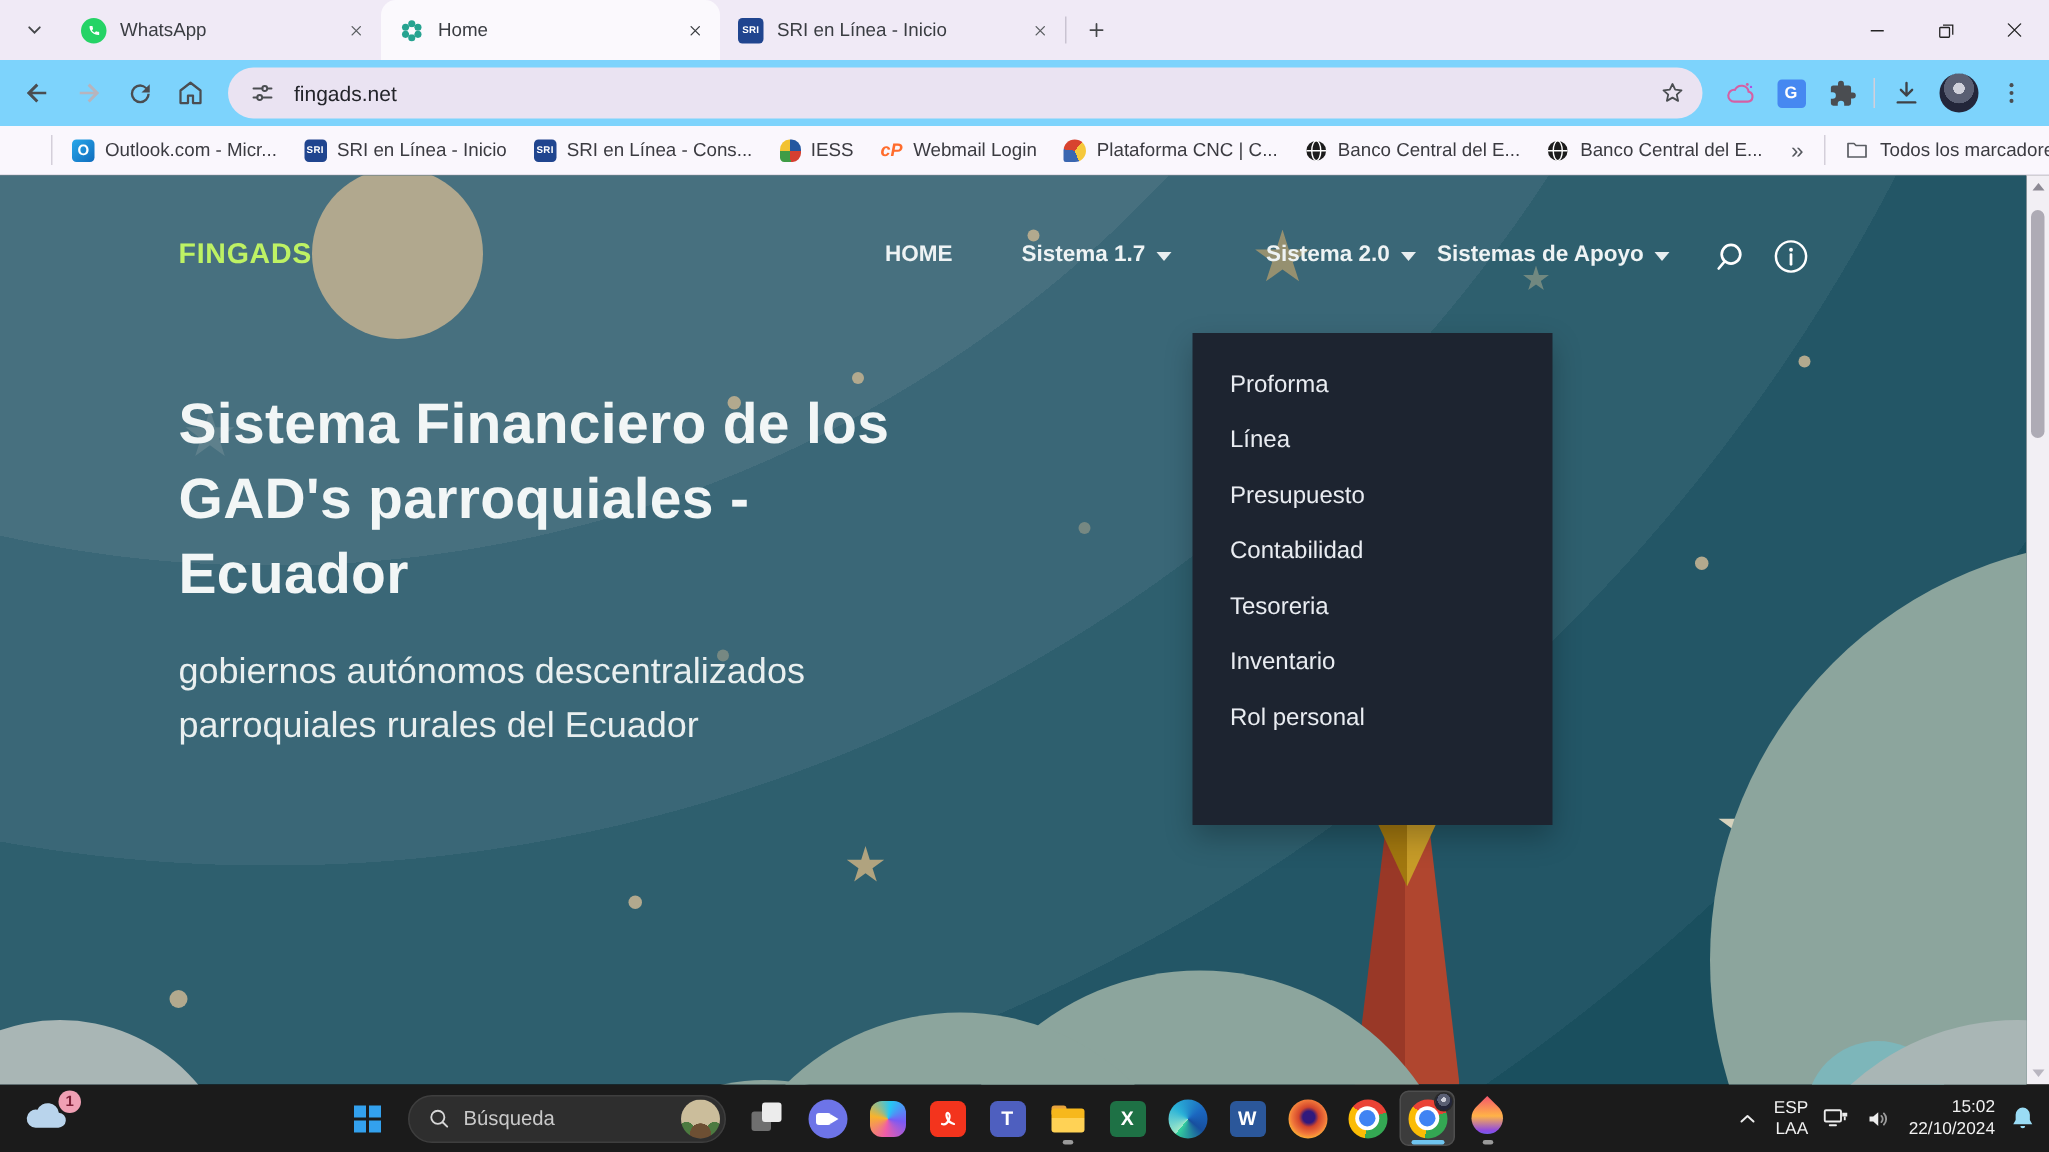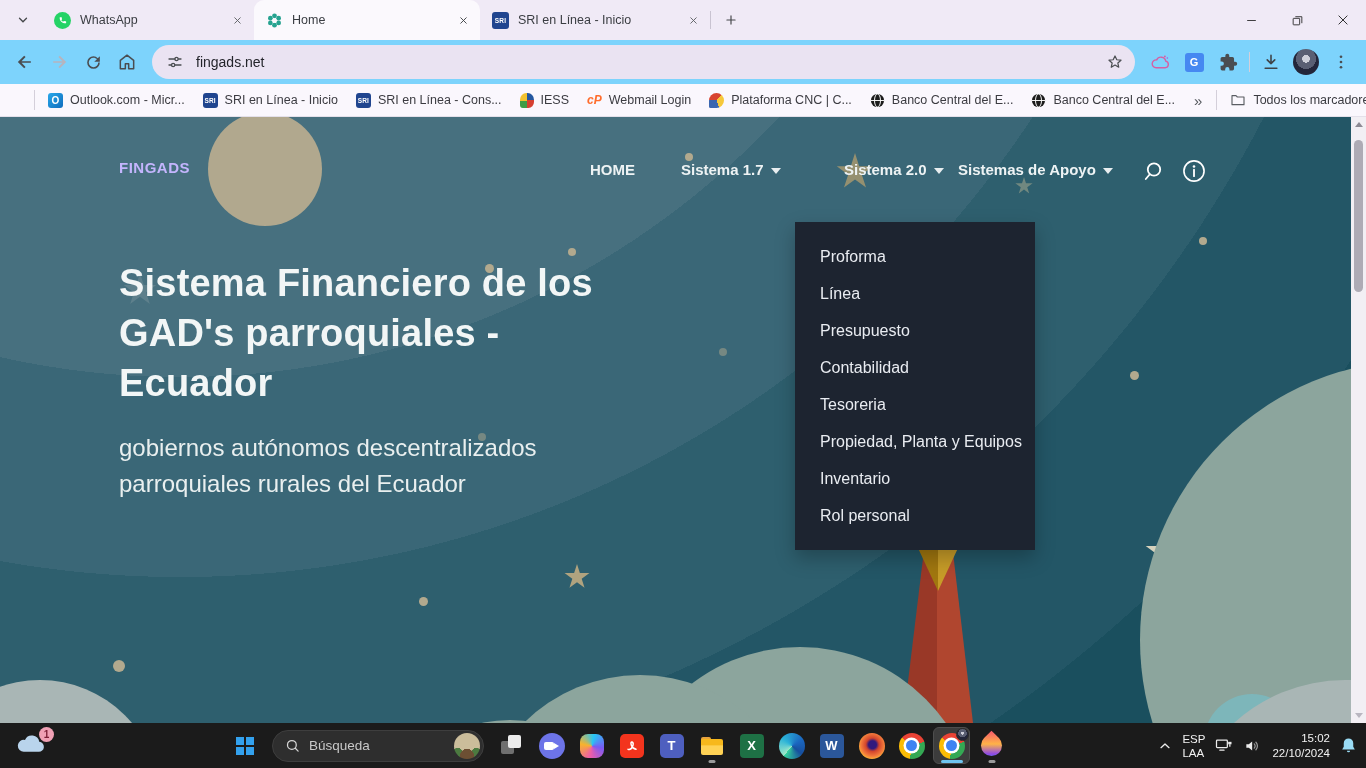--- a/index.html
+++ b/index.html
@@ -50,21 +50,21 @@
   .star{position:absolute;clip-path:polygon(50% 0%,61% 35%,98% 35%,68% 57%,79% 91%,50% 70%,21% 91%,32% 57%,2% 35%,39% 35%)}
   .dot{position:absolute;border-radius:50%;background:#b2a98e}
   .cloud{position:absolute;border-radius:50%}
   .c-sage{background:#8ca59d}
   .c-grey{background:#a9b6b5}
   .c-teal{background:#7db6ba}
   .trail{position:absolute;left:903px;top:433px;width:70px;height:173px;clip-path:polygon(30% 0,71% 0,100% 100%,0 100%);background:linear-gradient(90deg,#993827 48%,#b0462f 48%)}
   .flame{position:absolute;left:918px;top:431px;width:40px;height:43px;clip-path:polygon(0 0,100% 0,50% 100%);background:linear-gradient(90deg,#a1770f 50%,#c79c28 50%)}
 
   .siteheader{position:absolute;left:0;top:0;width:100%;height:95px;z-index:20}
-  .sitelogo{position:absolute;left:119px;top:42px;font-size:15px;font-weight:bold;color:#c4b5fd;letter-spacing:.5px}
+  .sitelogo{position:absolute;left:119px;top:42px;font-size:19px;font-weight:bold;color:#bef264;letter-spacing:.5px}
   .navitem{position:absolute;top:44px;display:flex;align-items:center;gap:7px;color:#eef3f4;font-size:15px;font-weight:bold}
   .navitem .caret{width:0;height:0;border-left:5px solid transparent;border-right:5px solid transparent;border-top:6px solid #e8eef0;margin-top:2px}
   .hicon{position:absolute;top:41px;width:26px;height:26px;display:flex;align-items:center;justify-content:center}
 
   .hero{position:absolute;left:119px;top:141px;z-index:15}
   .hero-title{font-size:38px;line-height:50px;font-weight:bold;color:#f2f6f6;letter-spacing:.2px}
   .hero-sub{margin-top:22px;font-size:24px;line-height:35.5px;color:#e9efef;font-weight:normal}
 
   .dropdown{position:absolute;left:795px;top:105px;width:240px;height:328px;background:#1d2430;z-index:30;padding:16px 0;box-shadow:0 8px 18px rgba(0,0,0,.25)}
   .dd-item{height:37px;line-height:37px;padding-left:25px;color:#e9ecf1;font-size:16px;white-space:nowrap}
@@ -105,21 +105,21 @@
   .ic-folder::after{content:"";position:absolute;left:1px;top:4px;width:22px;height:16px;border-radius:2px;background:linear-gradient(180deg,#f7b81c 0 40%,#ffd255 41%)}
   .ic-excel{width:24px;height:24px;border-radius:4px;background:#1e7145;color:#fff;font-weight:bold;font-size:13px;display:flex;align-items:center;justify-content:center}
   .ic-edge{width:26px;height:26px;border-radius:50%;background:conic-gradient(from 220deg,#9ee8c8,#2bb3d8 25%,#1b67c0 55%,#174f9e 75%,#35d49e)}
   .ic-word{width:24px;height:24px;border-radius:4px;background:#2b579a;color:#fff;font-weight:bold;font-size:13px;display:flex;align-items:center;justify-content:center}
   .ic-firefox{width:26px;height:26px;border-radius:50%;background:radial-gradient(circle at 52% 45%,#30197d 0 20%,#d2452c 34%,#f2793b 58%,#ffcc33 82%)}
   .ic-chrome{position:relative;width:26px;height:26px;border-radius:50%;background:conic-gradient(from -50deg,#ea4335 0 33.3%,#34a853 0 66.6%,#fbbc05 0)}
   .ic-chrome::after{content:"";position:absolute;left:7.5px;top:7.5px;width:11px;height:11px;border-radius:50%;background:#3f83f3;box-shadow:0 0 0 2.5px #fff}
   .ic-drop{width:21px;height:21px;border-radius:0 50% 50% 50%;transform:rotate(45deg);background:linear-gradient(135deg,#f5576c,#ffb347 45%,#8e4ae3 78%,#3b82f6)}
 
   .tray{position:absolute;right:8px;top:0;height:45px;display:flex;align-items:center;gap:9px}
-  .traytext{font-size:11.5px;line-height:14px;color:#f2f2f2;text-align:left}
+  .traytext{font-size:11.5px;line-height:14px;color:#f2f2f2;text-align:right}
   .clock{font-size:11.5px;line-height:15px;color:#f2f2f2;text-align:right}
   .trayic{display:flex;align-items:center;justify-content:center}
 </style>
 </head>
 <body>
 
 <div class="window">
 
   <div class="tabbar">
     <div class="tabsearch">
@@ -391,21 +391,20 @@
         <div>parroquiales rurales del Ecuador</div>
       </div>
     </div>
 
     <div class="dropdown">
       <div class="dd-item">Proforma</div>
       <div class="dd-item">Línea</div>
       <div class="dd-item">Presupuesto</div>
       <div class="dd-item">Contabilidad</div>
       <div class="dd-item">Tesoreria</div>
-      <div class="dd-item">Propiedad, Planta y Equipos</div>
       <div class="dd-item">Inventario</div>
       <div class="dd-item">Rol personal</div>
     </div>
   </div>
 
   <div class="scrollbar">
     <div class="sb-arrow" style="top:0">
         <div class="tri-up"></div>
       </div>
     <div class="sb-thumb"></div>

